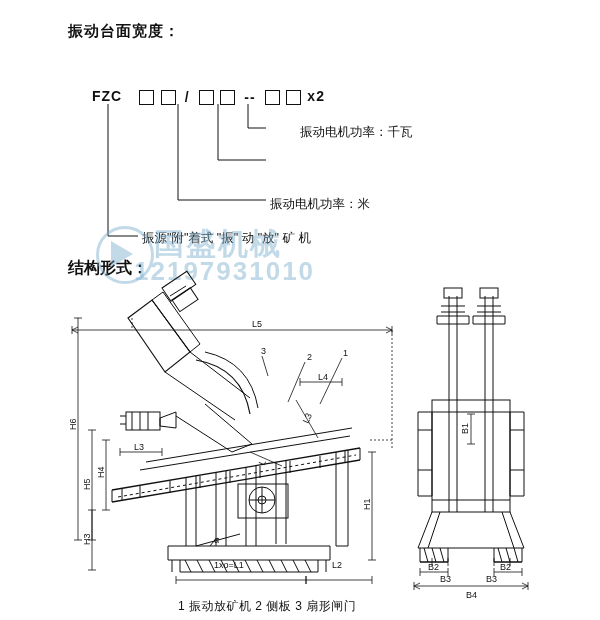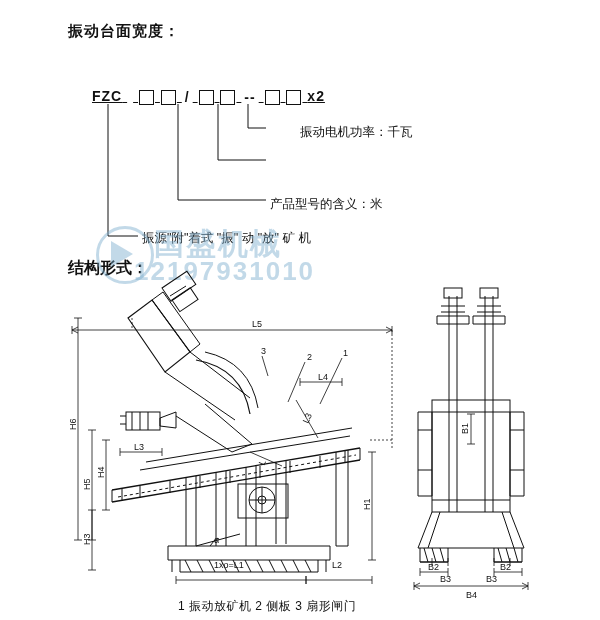--- a/index.html
+++ b/index.html
@@ -40,21 +40,20 @@
   }
 
   .code-row {
     position: absolute;
     left: 92px;
     top: 88px;
     font-size: 14px;
     font-weight: bold;
     letter-spacing: 1px;
     white-space: nowrap;
-    text-decoration: underline;
   }
   .code-row .box {
     display: inline-block;
     width: 13px;
     height: 13px;
     border: 1px solid #111;
     vertical-align: middle;
     margin: 0 1px;
   }
   .code-row .sep {
@@ -168,21 +167,21 @@
     <span class="sep">/</span>
     <span class="box"></span>
     <span class="box"></span>
     <span class="sep">--</span>
     <span class="box"></span>
     <span class="box"></span>
     <span>x2</span>
   </div>
 
   <div class="legend-line l1">振动电机功率：千瓦</div>
-  <div class="legend-line l3">产品型号的含义：米</div>
+  <div class="legend-line l3">振动电机功率：米</div>
   <div class="legend-line l4">振源"附"着式 "振" 动 "放" 矿 机</div>
 
   <div class="struct-title">结构形式：</div>
 
   <svg class="draw" viewBox="0 0 600 620">
     <g stroke="#111" stroke-width="1" fill="none">
 
       <path d="M248,104 L248,128 L266,128"></path>
 
       <path d="M218,104 L218,160 L266,160"></path>

